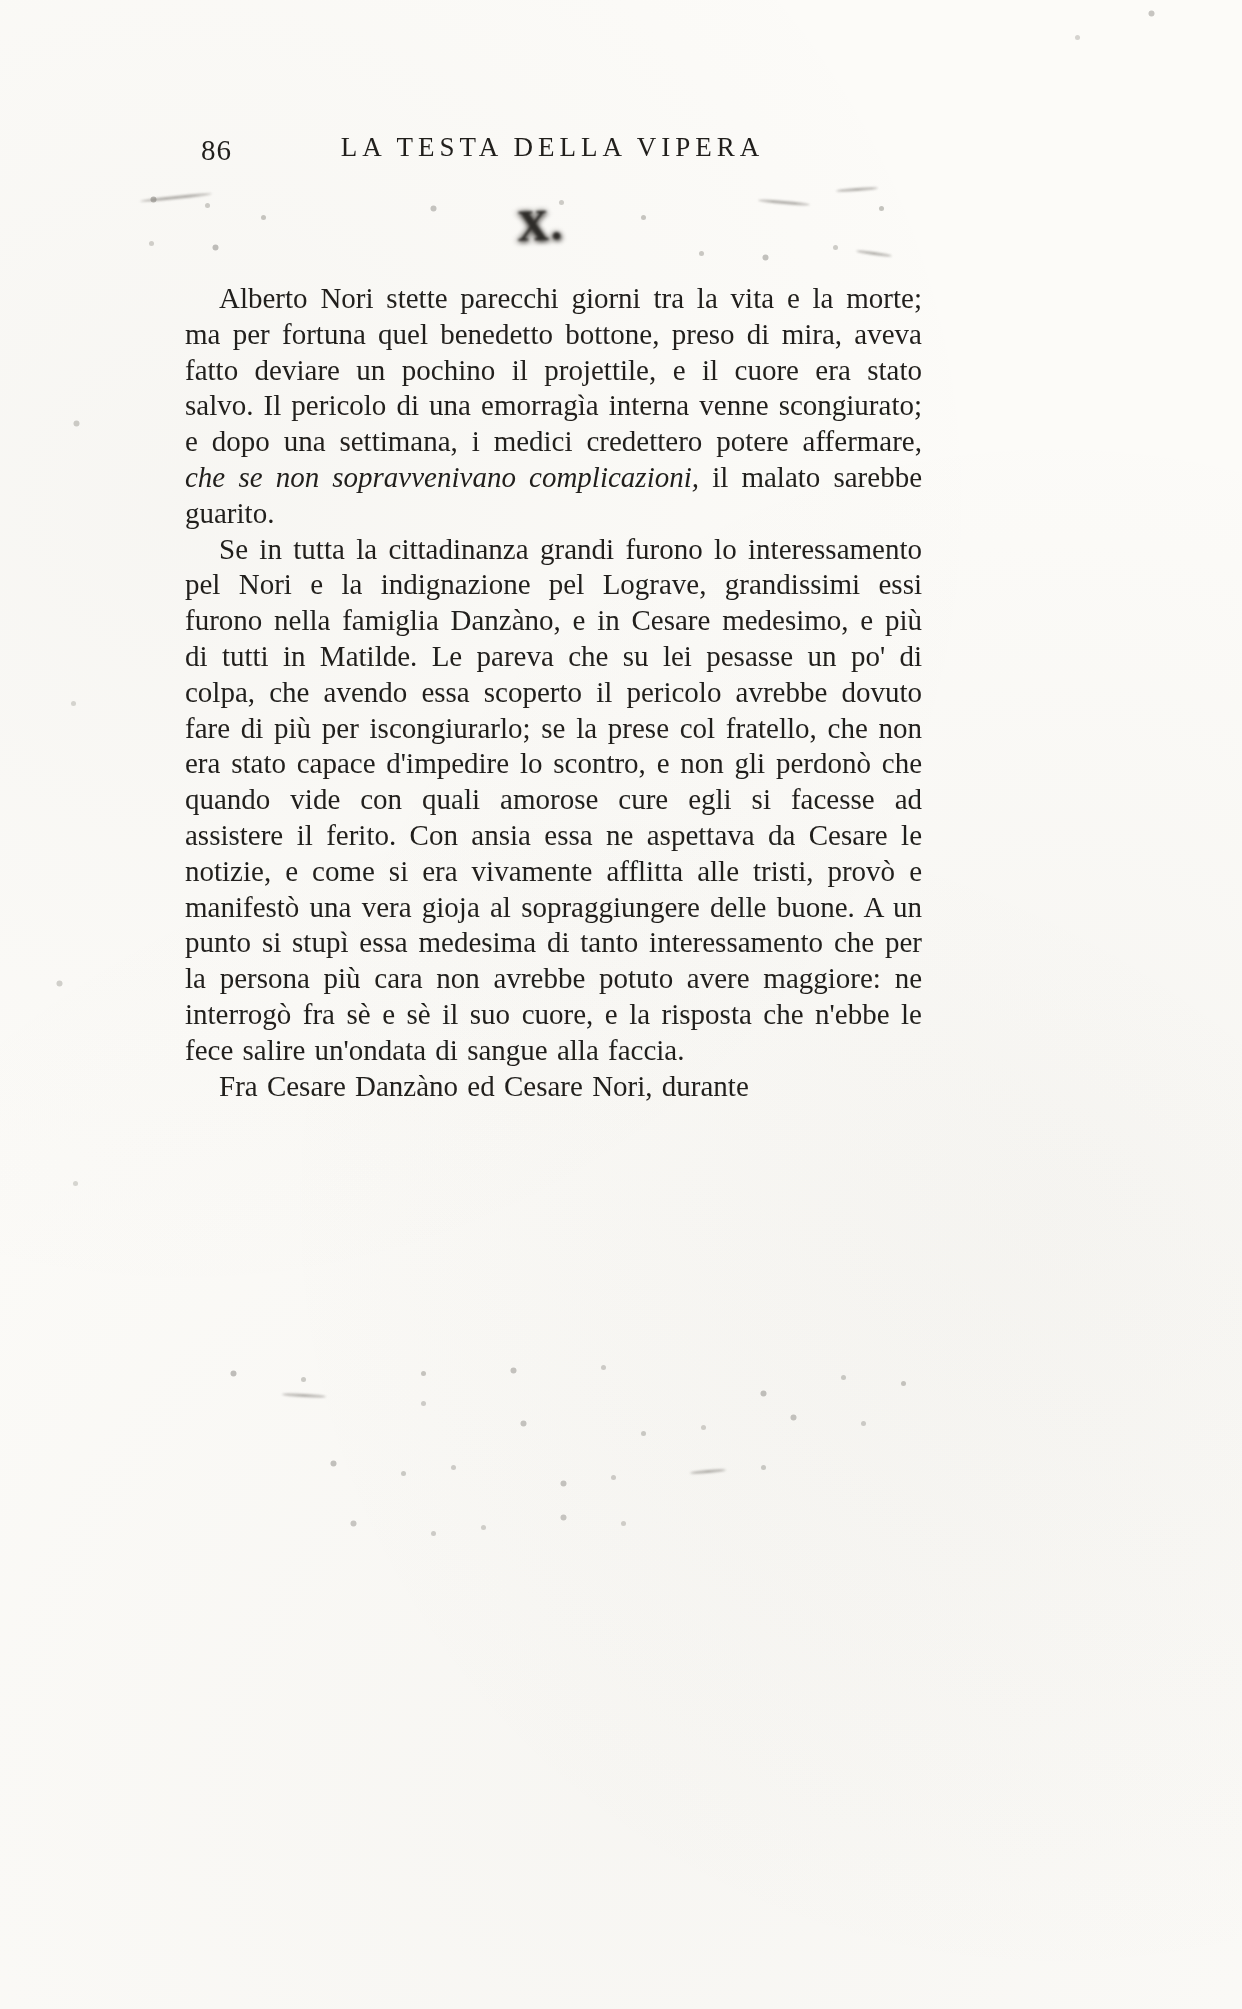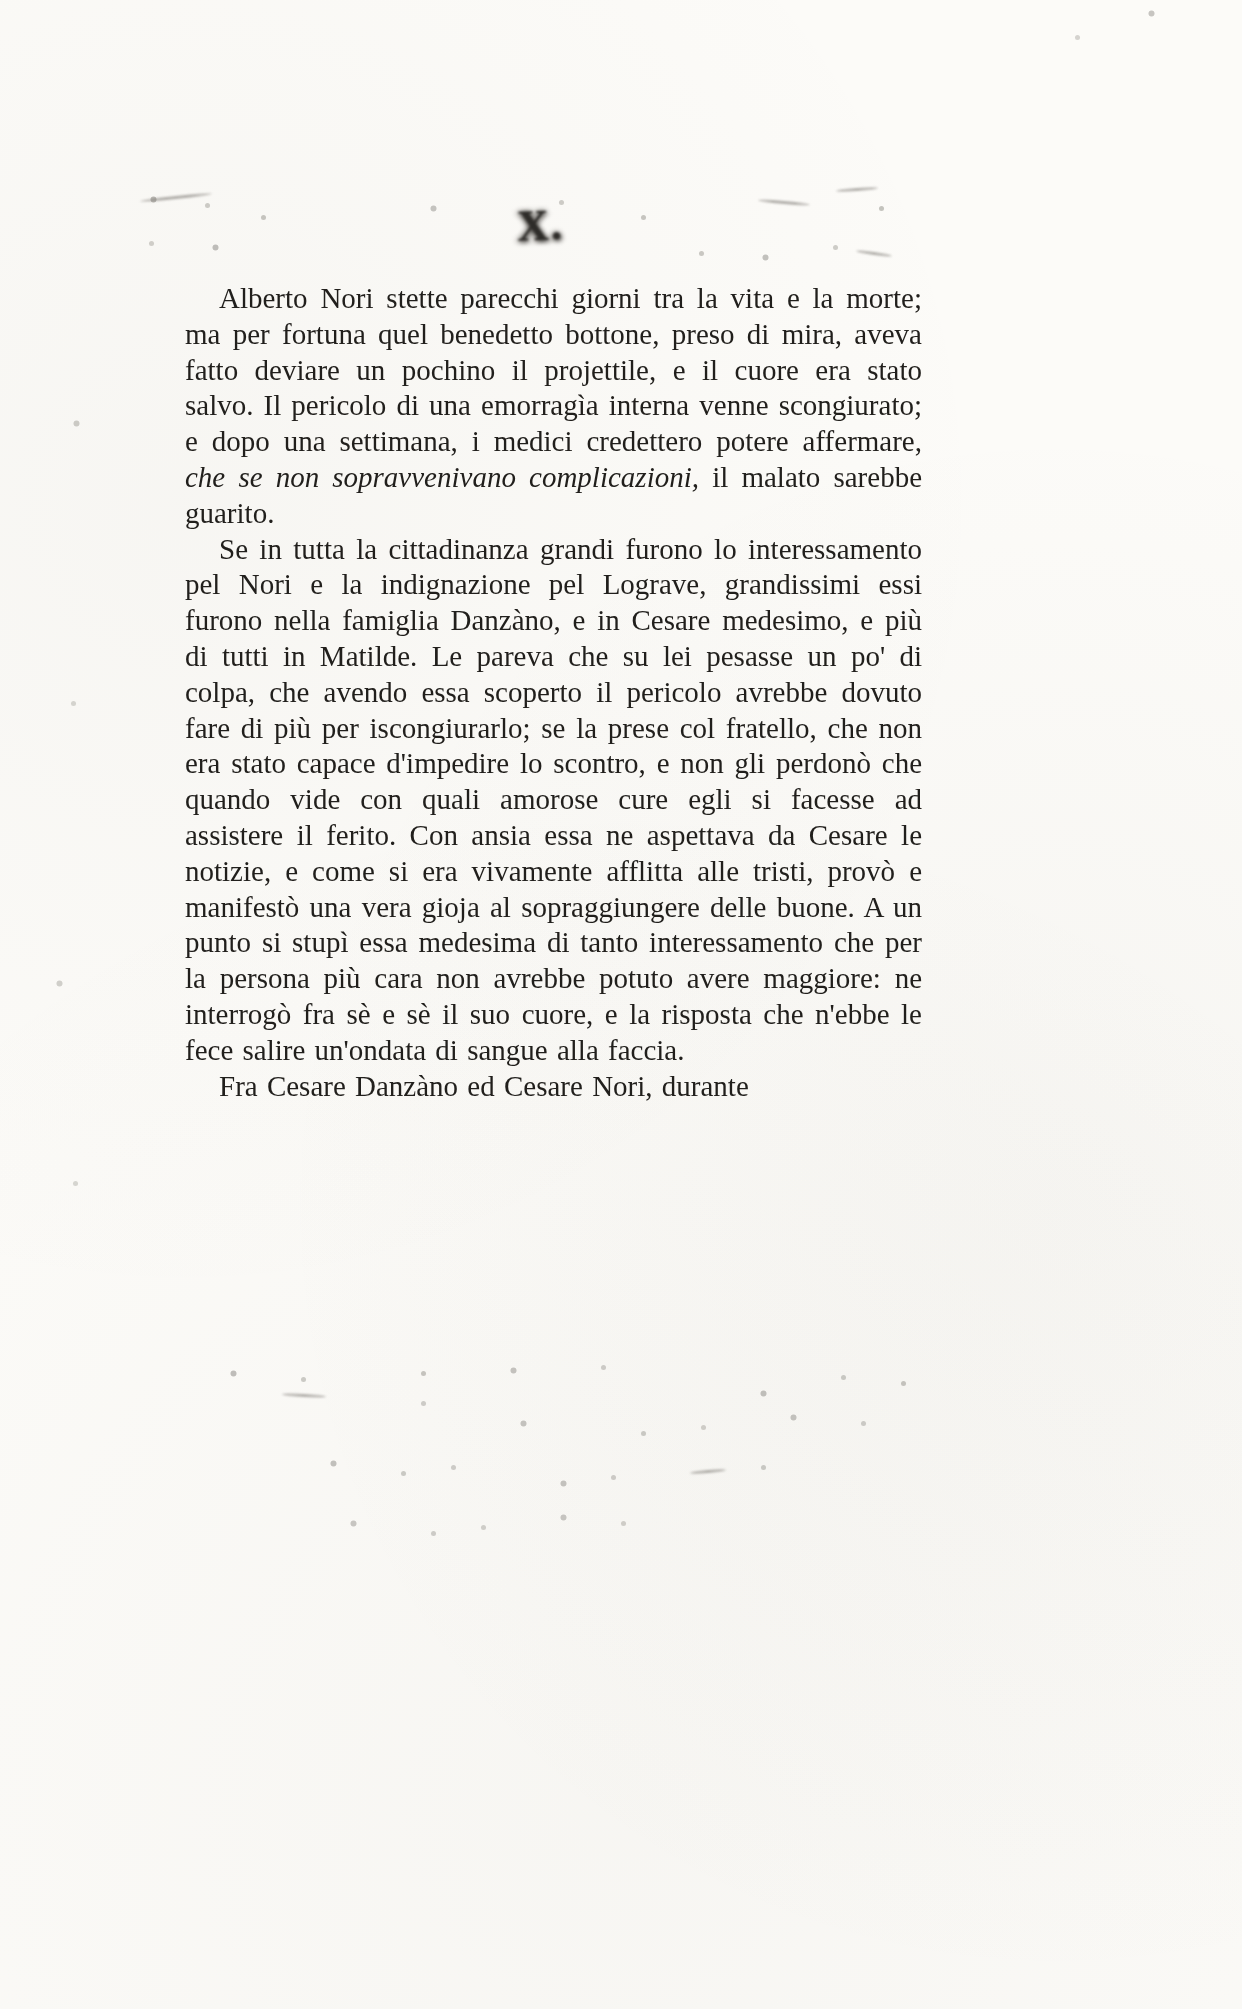--- a/index.html
+++ b/index.html
@@ -163,20 +163,24 @@
   .s5 { top: 1394px; left: 282px; width: 44px; transform: rotate(3deg); }
   .s6 { top: 1470px; left: 690px; width: 36px; transform: rotate(-5deg); }
 </style>
 </head>
 <body>
 
 <div class="page">
 
   <div class="paper-texture"></div>
 
+  <div class="header">
+    <span class="page-number">86</span>
+    <div class="running-title">LA TESTA DELLA VIPERA</div>
+  </div>
 
   <div class="chapter-marker-wrap">
     <span class="chapter-marker">X.</span>
   </div>
 
   <div class="body-text">
     <p><span>Alberto Nori stette parecchi giorni tra la vita e la morte; ma per fortuna quel benedetto bottone, preso di mira, aveva fatto deviare un pochino il projettile, e il cuore era stato salvo. Il pericolo di una emorragìa interna venne scongiurato; e dopo una settimana, i medici credettero potere affermare, </span><i>che se non sopravvenivano complicazioni,</i><span> il malato sarebbe guarito.</span></p>
     <p>Se in tutta la cittadinanza grandi furono lo interessamento pel Nori e la indignazione pel Lograve, grandissimi essi furono nella famiglia Danzàno, e in Cesare medesimo, e più di tutti in Matilde. Le pareva che su lei pesasse un po' di colpa, che avendo essa scoperto il pericolo avrebbe dovuto fare di più per iscongiurarlo; se la prese col fratello, che non era stato capace d'impedire lo scontro, e non gli perdonò che quando vide con quali amorose cure egli si facesse ad assistere il ferito. Con ansia essa ne aspettava da Cesare le notizie, e come si era vivamente afflitta alle tristi, provò e manifestò una vera gioja al sopraggiungere delle buone. A un punto si stupì essa medesima di tanto interessamento che per la persona più cara non avrebbe potuto avere maggiore: ne interrogò fra sè e sè il suo cuore, e la risposta che n'ebbe le fece salire un'ondata di sangue alla faccia.</p>
     <p>Fra Cesare Danzàno ed Cesare Nori, durante</p>
   </div>

